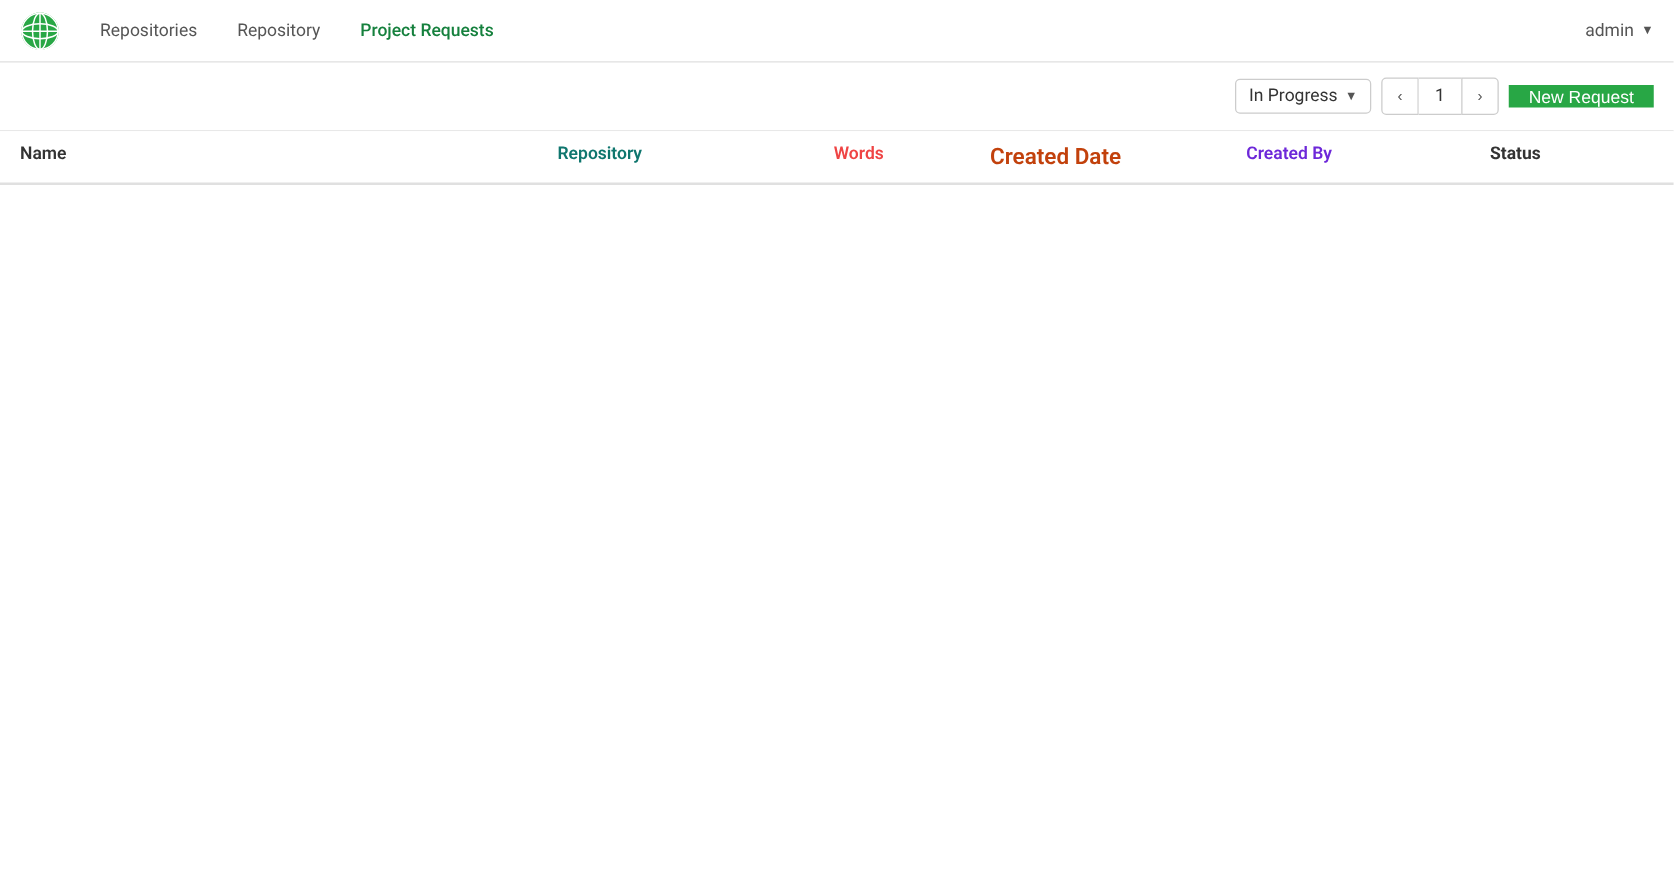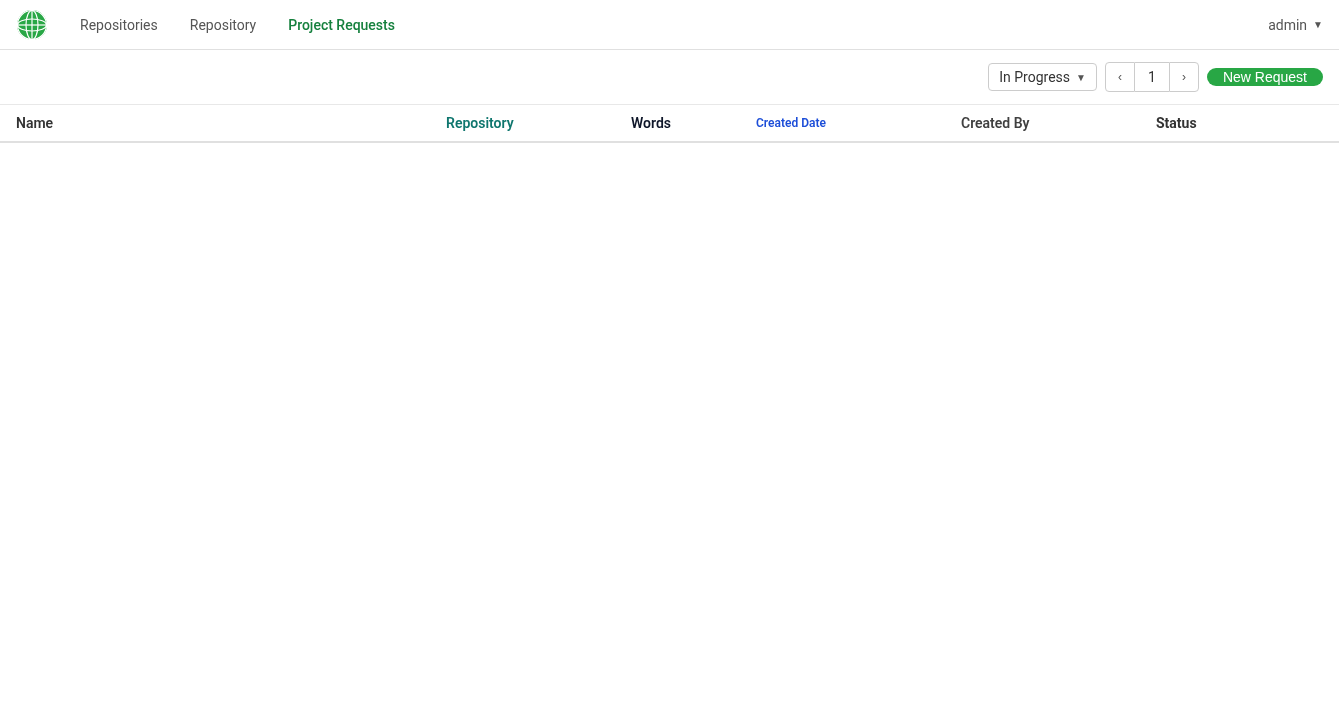--- a/index.html
+++ b/index.html
@@ -131,35 +131,34 @@
       justify-content: center;
       font-size: 14px;
       color: #333;
       background: #fff;
     }
 
     .new-request-btn {
       background: #28a745;
       color: #fff;
       border: none;
-      border-radius: 12px;
+      border-radius: 0;
       padding: 1px 16px;
       font-size: 14px;
       cursor: pointer;
       font-weight: 500;
     }
 
     
     .table-container {
       width: 100%;
     }
 
     .table-header {
       display: flex;
-      align-items: center;
       padding: 10px 16px;
       border-bottom: 2px solid #e0e0e0;
       background: #fff;
     }
 
     .col-name {
       flex: 0 0 430px;
       font-weight: 600;
       color: #333;
       font-size: 14px;
@@ -168,35 +167,36 @@
     .col-repository {
       flex: 0 0 185px;
       font-weight: 600;
       color: #0f766e;
       font-size: 14px;
     }
 
     .col-words {
       flex: 0 0 125px;
       font-weight: 600;
-      color: #0f172a;
-      font-size: 14px;
+      color: #ef4444;
+      font-size: 14px;
+      margin-left: 36px;
     }
 
     .col-created-date {
       flex: 0 0 205px;
       font-weight: 600;
-      color: #1d4ed8;
-      font-size: 12px;
+      color: #c2410c;
+      font-size: 18px;
     }
 
     .col-created-by {
       flex: 0 0 195px;
       font-weight: 600;
-      color: #404040;
+      color: #6d28d9;
       font-size: 14px;
     }
 
     .col-status {
       flex: 1;
       font-weight: 700;
       color: #333;
       font-size: 14px;
     }
 

